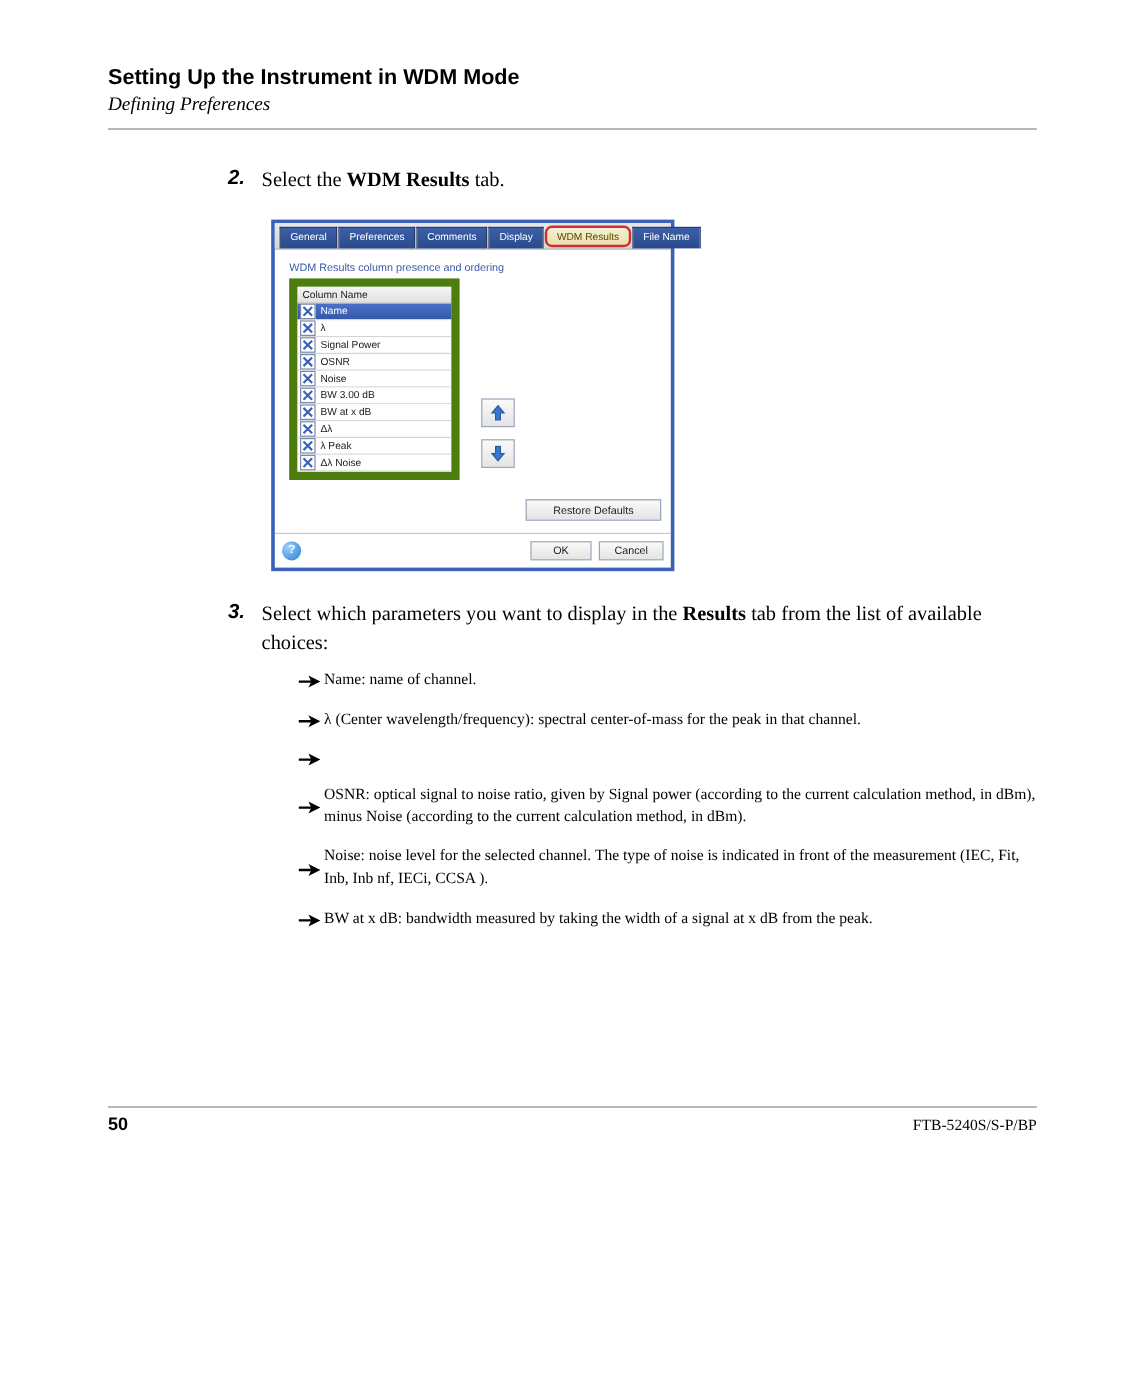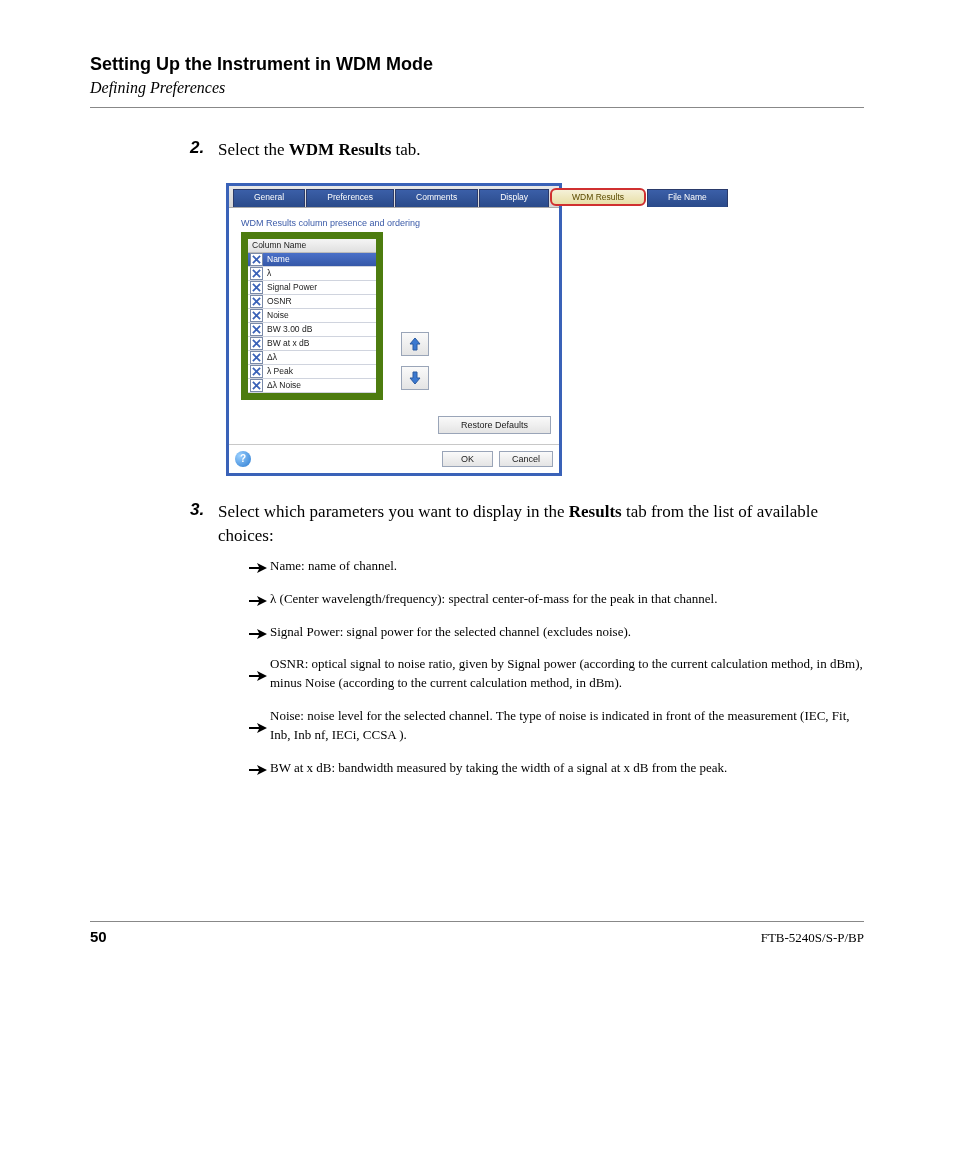--- a/index.html
+++ b/index.html
@@ -8,21 +8,21 @@
   .subheading{font-style:italic;font-size:16px;margin:0 0 10px 0;}
   .rule{border:none;border-top:1px solid #888;margin:0 0 30px 0;}
   .content{margin-left:100px;}
   .step{display:flex;align-items:flex-start;margin-bottom:20px;}
   .step-num{font-family:Arial,Helvetica,sans-serif;font-weight:bold;font-style:italic;width:28px;flex-shrink:0;font-size:17px;}
   .step-body{font-size:17px;line-height:1.45;}
   b.sans{font-family:Georgia,serif;font-weight:bold;}
   
   .app{width:330px;margin:14px 0 24px 36px;background:#fff;border:3px solid #3a62b8;font-family:Tahoma,Arial,sans-serif;font-size:9px;color:#1a1a1a;}
   .tabs{display:flex;background:linear-gradient(#e8e8e8,#d6d6d6);padding:3px 4px 0 4px;border-bottom:1px solid #aaa;}
-  .tab{padding:2px 20px;margin-right:1px;background:linear-gradient(#3b5fa8,#2a4a8a);color:#fff;border:1px solid #2a3a6a;border-bottom:none;cursor:pointer;font-size:8.5px;white-space:nowrap;}
+  .tab{padding:2px 8px;margin-right:1px;background:linear-gradient(#3b5fa8,#2a4a8a);color:#fff;border:1px solid #2a3a6a;border-bottom:none;cursor:pointer;font-size:8.5px;white-space:nowrap;}
   .tab.active{background:linear-gradient(#f5f1d8,#e8dfa8);color:#5a4a00;border:2px solid #d03030;border-radius:6px;position:relative;top:-1px;}
   .group{margin:6px;padding:4px 6px 8px 6px;}
   .group-title{color:#3a5aa8;font-size:9px;margin-bottom:4px;}
   .list-area{display:flex;align-items:center;}
   .col-list{width:128px;border:7px solid #4d7c0f;}
   .col-header{background:linear-gradient(#f5f5f5,#e0e0e0);border-bottom:1px solid #bbb;padding:1.5px 4px;font-size:8.5px;}
   .col-row{display:flex;align-items:center;border-bottom:1px solid #d0d4de;background:#fff;height:13px;}
   .col-row.sel{background:linear-gradient(#4a70c8,#3558a8);color:#fff;}
   .col-row .chk{width:11px;height:11px;margin:0 2px;border:1px solid #7a8aa8;background:#fff;display:flex;align-items:center;justify-content:center;}
   .col-row .chk svg{width:9px;height:9px;}
@@ -194,21 +194,20 @@
           <div class="bullet-row">
               <svg class="arrowhead" width="18" height="12" viewBox="0 0 18 12">
                 <path d="M0 5 L10 5 L8 1 L18 6 L8 11 L10 7 L0 7 Z" fill="#000"></path>
               </svg>
               <div>λ (Center wavelength/frequency): spectral center-of-mass for the peak in that channel.</div>
             </div>
           <div class="bullet-row">
               <svg class="arrowhead" width="18" height="12" viewBox="0 0 18 12">
                 <path d="M0 5 L10 5 L8 1 L18 6 L8 11 L10 7 L0 7 Z" fill="#000"></path>
               </svg>
-              <div>Signal Power: signal power for the selected channel (excludes noise).</div>
             </div>
           <div class="bullet-row">
               <svg class="arrowhead" width="18" height="12" viewBox="0 0 18 12">
                 <path d="M0 5 L10 5 L8 1 L18 6 L8 11 L10 7 L0 7 Z" fill="#000"></path>
               </svg>
               <div>OSNR: optical signal to noise ratio, given by Signal power (according to the current calculation method, in dBm), minus Noise (according to the current calculation method, in dBm).</div>
             </div>
           <div class="bullet-row">
               <svg class="arrowhead" width="18" height="12" viewBox="0 0 18 12">
                 <path d="M0 5 L10 5 L8 1 L18 6 L8 11 L10 7 L0 7 Z" fill="#000"></path>

